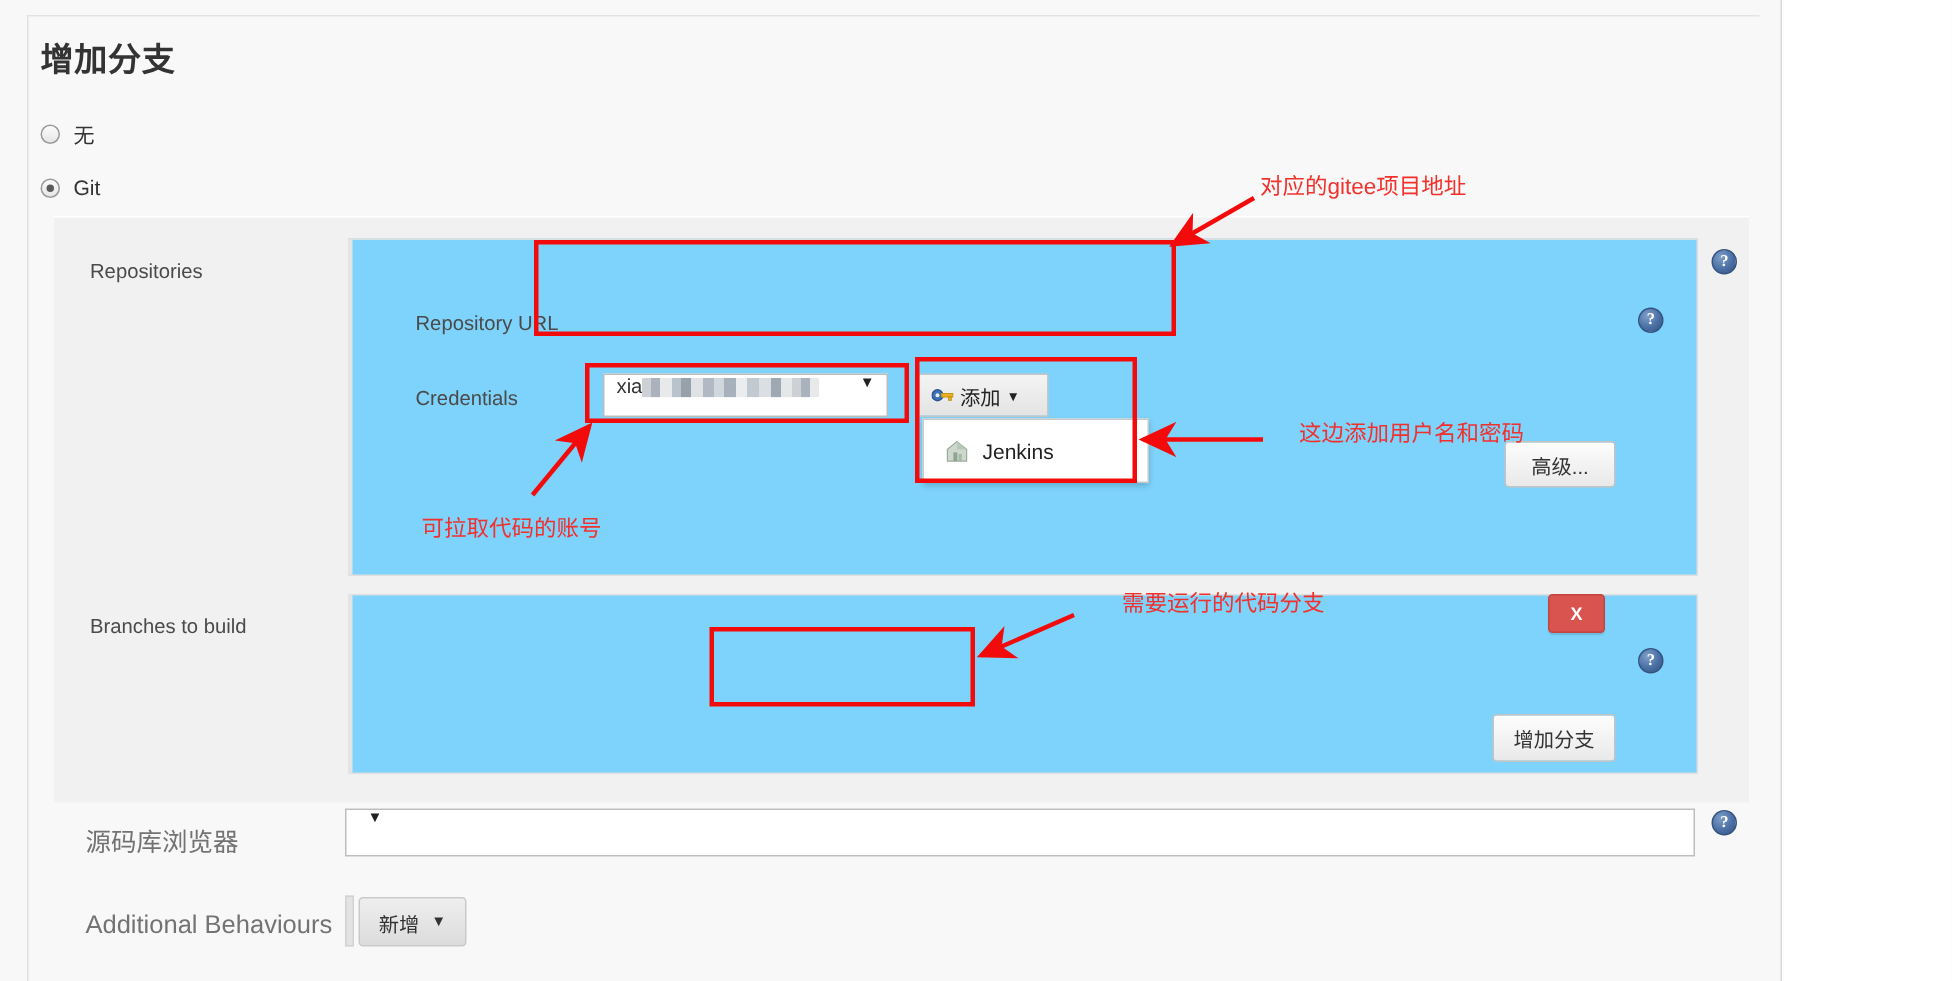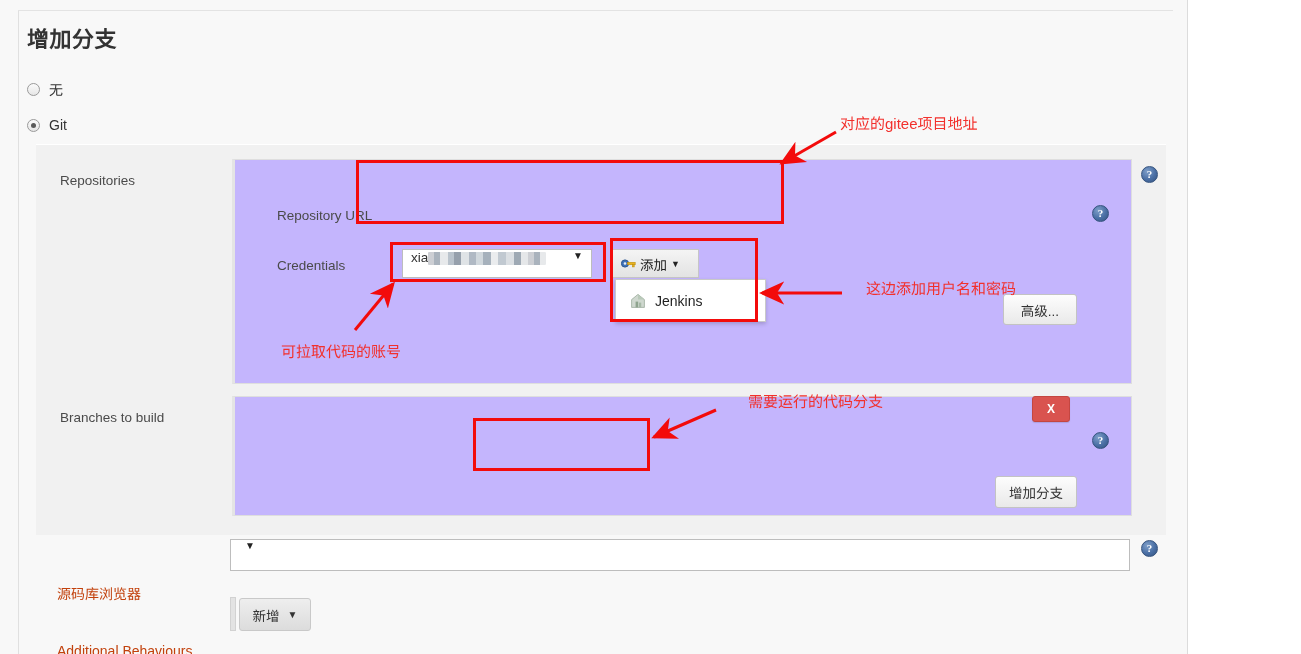--- a/index.html
+++ b/index.html
@@ -109,21 +109,21 @@
   .row-label {
     position: absolute;
     font-size: 13.5px;
     color: #4a4a4a;
     white-space: nowrap;
   }
 
   
   .subpanel {
     position: absolute;
-    background: #c4b5fd;
+    background: #7dd3fc;
     border: 1px solid #dedede;
     border-left: 3px solid #e4e4e4;
     box-sizing: border-box;
   }
 
   .help-icon {
     position: absolute;
     width: 17px;
     height: 17px;
     border-radius: 50%;
@@ -258,24 +258,23 @@
     align-items: center;
     justify-content: center;
     box-sizing: border-box;
     cursor: pointer;
     box-shadow: 0 1px 1px rgba(0,0,0,.12);
   }
 
   
   .bottom-label {
     position: absolute;
-    font-size: 14px;
-    color: #c2410c;
+    font-size: 17px;
+    color: #737373;
     white-space: nowrap;
-    margin-top: 36px;
   }
 
   .btn-new {
     position: absolute;
     background: linear-gradient(#eeeeee, #dcdcdc);
     border: 1px solid #c9c9c9;
     border-radius: 3px;
     box-sizing: border-box;
     display: flex;
     align-items: center;

